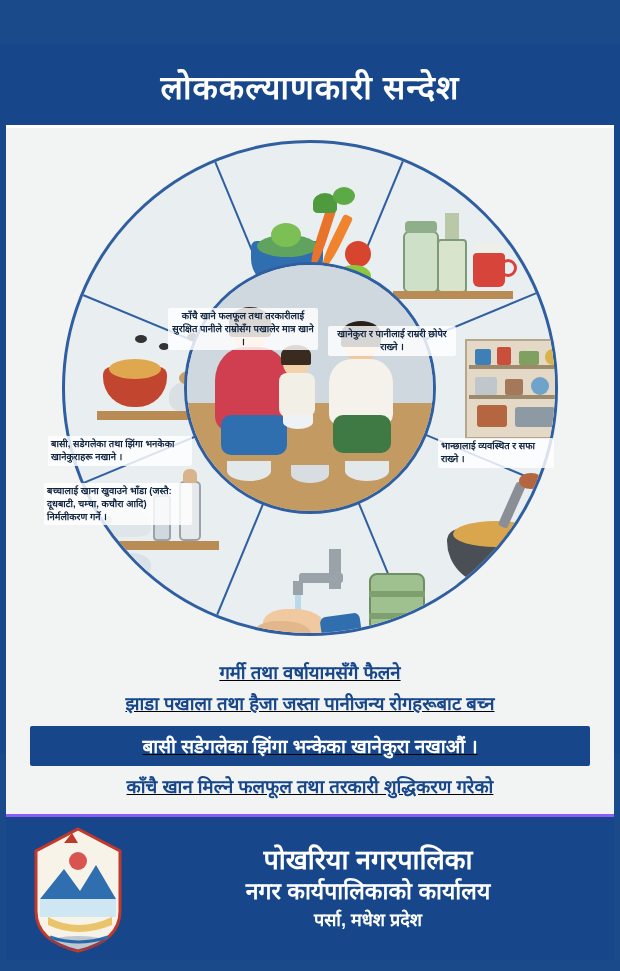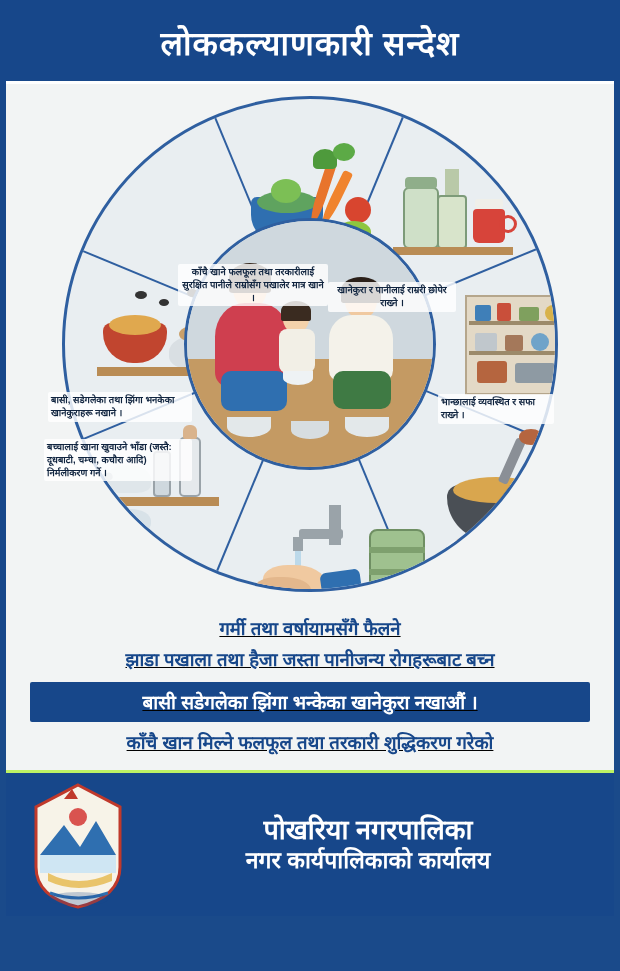--- a/index.html
+++ b/index.html
@@ -9,20 +9,21 @@
     font-family: "Liberation Sans", sans-serif;
     background: #1a4a8a;
     overflow: hidden;
   }
   .poster {
     position: relative;
     width: 620px;
     height: 710px;
     background: #404040;
     border: 6px solid #17478a;
+    margin-top: 44px;
   }
   
   .header {
     height: 78px;
     background: #17478a;
     display: flex;
     align-items: center;
     justify-content: center;
     border-bottom: 3px solid #ffffff;
   }
@@ -87,21 +88,21 @@
     z-index: 8;
     text-align: center;
     font-size: 9.5px;
     line-height: 1.35;
     color: #10243f;
     font-weight: bold;
     background: rgba(255,255,255,0.82);
     padding: 2px 3px;
     border-radius: 2px;
   }
-  .lbl-1 { left: 172px; top: 180px; width: 150px; }
+  .lbl-1 { left: 162px; top: 180px; width: 150px; }
   .lbl-2 { left: 322px; top: 198px; width: 128px; }
   .lbl-3 { left: 432px; top: 310px; width: 116px; text-align: left;}
   .lbl-4 { left: 432px; top: 358px; width: 122px; text-align: left;}
   .lbl-7 { left: 38px; top: 355px; width: 148px; text-align: left;}
   .lbl-8 { left: 42px; top: 308px; width: 144px; text-align: left;}
 
   
   .messages {
     background: #f2f4f4;
     padding: 10px 8px 12px;
@@ -125,21 +126,21 @@
     padding: 7px 4px;
     border-radius: 2px;
   }
   
   .footer {
     height: 146px;
     background: #17478a;
     display: flex;
     align-items: center;
     padding: 6px 14px;
-    border-top: 3px solid #bef264;
+    border-top: 3px solid #8b5cf6;
   }
   .emblem {
     position: relative;
     width: 116px;
     height: 128px;
     flex: none;
   }
   .footer-text {
     flex: 1;
     text-align: center;
@@ -308,16 +309,17 @@
         <path d="M28 92 Q58 108 92 92 L92 100 Q58 114 28 100 Z" fill="#e9c46a"></path>
         <circle cx="58" cy="36" r="9" fill="#d9534f"></circle>
         <path d="M44 18 L52 8 L58 18 Z" fill="#c0392b"></path>
         <path d="M30 112 Q58 122 88 112" stroke="#2f6fb0" stroke-width="3" fill="none"></path>
         <ellipse cx="58" cy="118" rx="30" ry="7" fill="#17478a" opacity="0.25"></ellipse>
       </svg>
     </div>
     <div class="footer-text">
       <div class="f1">पोखरिया नगरपालिका</div>
       <div class="f2">नगर कार्यपालिकाको कार्यालय</div>
+      <div class="f3">पर्सा, मधेश प्रदेश</div>
     </div>
   </div>
 
 </div>
 
 </body></html>

